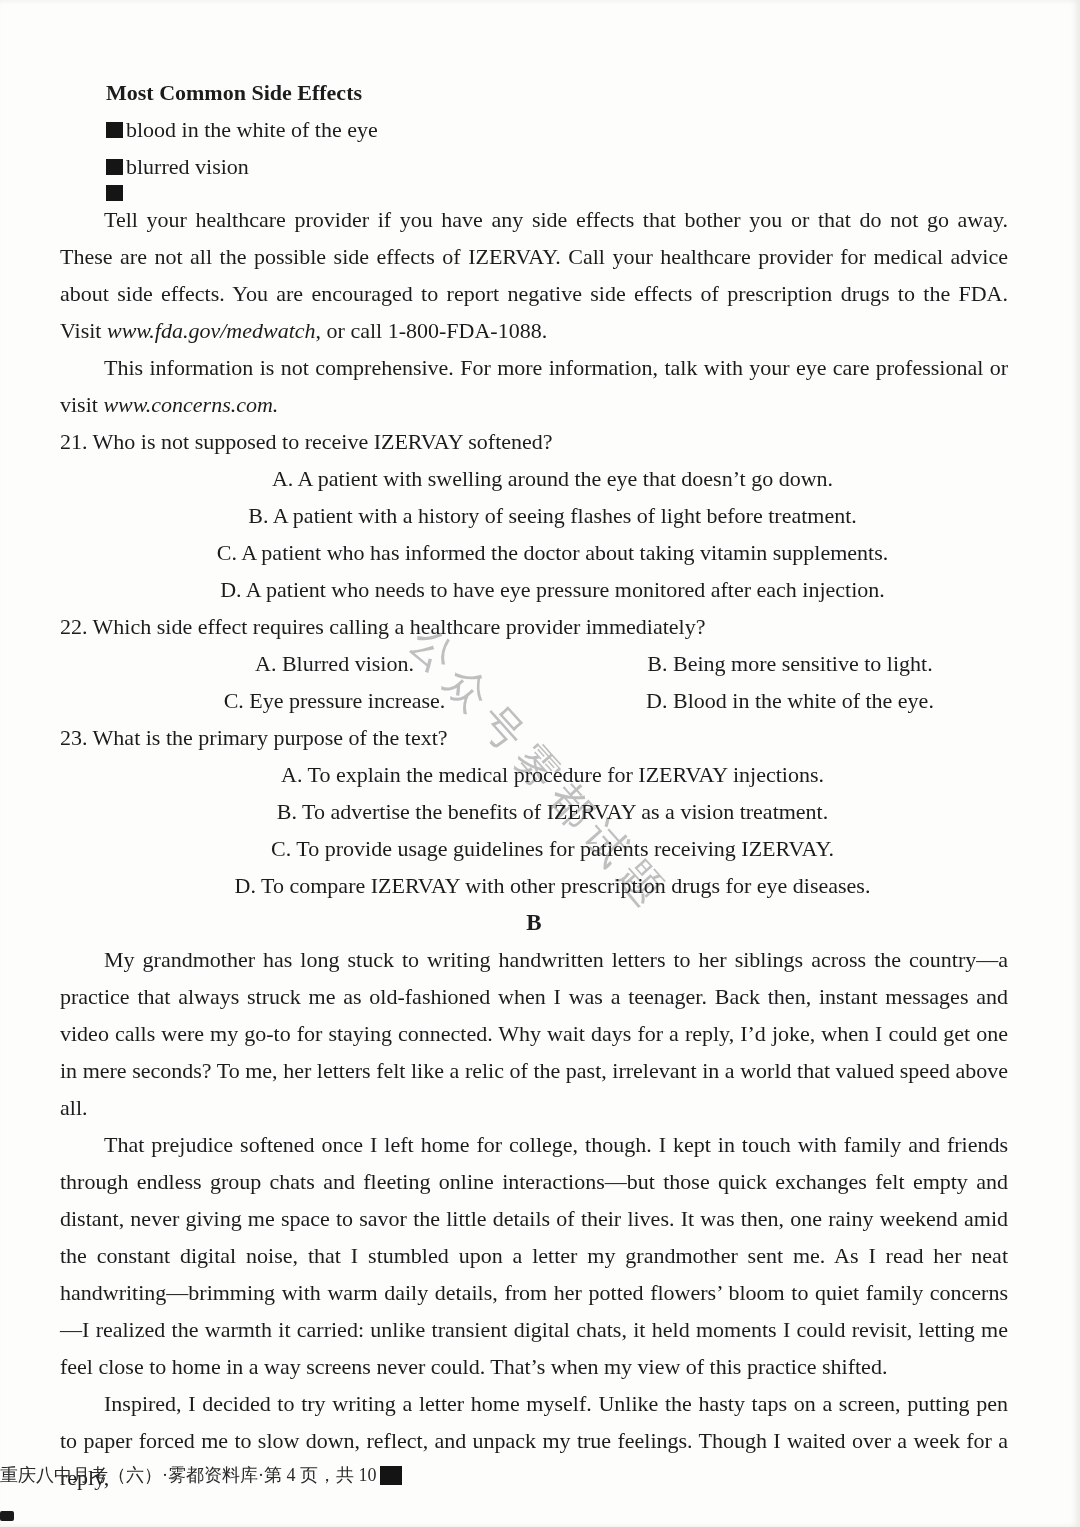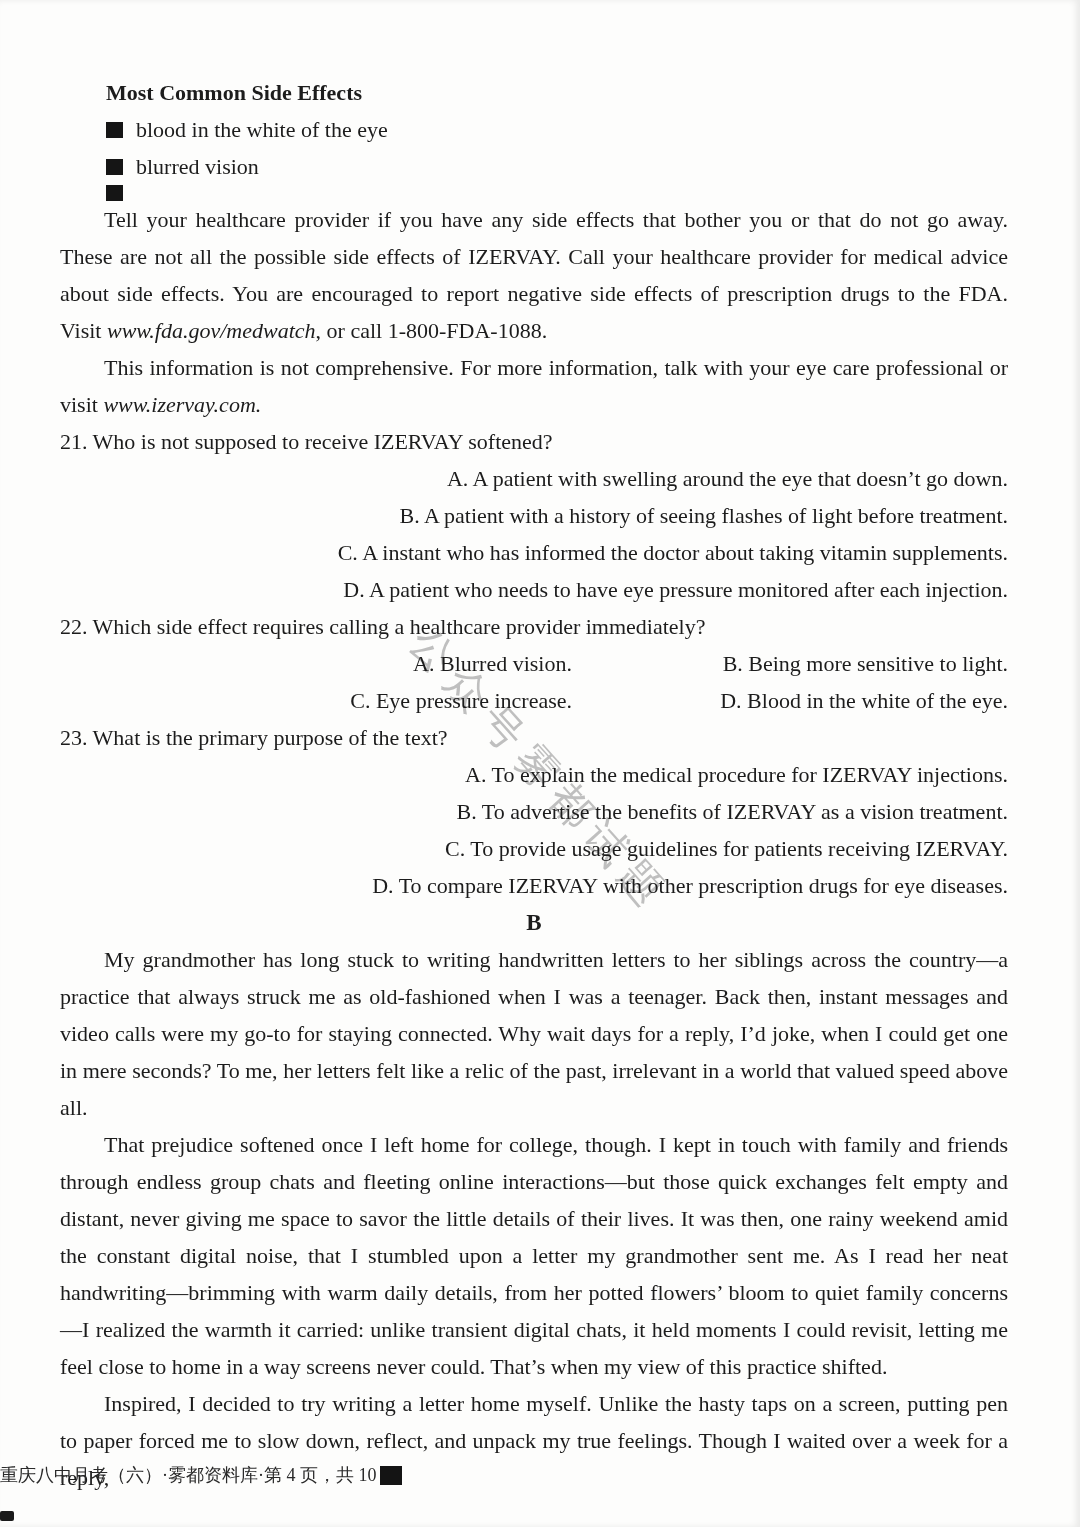--- a/index.html
+++ b/index.html
@@ -26,21 +26,21 @@
     font-weight: bold;
     line-height: 37px;
     margin-left: 46px;
   }
   .bullets { list-style: none; margin-left: 46px; }
   .bullet {
     font-size: 22px;
     line-height: 37px;
     display: flex;
     align-items: center;
-    gap: 13px;
+    gap: 3px;
   }
   .sq {
     width: 17px; height: 16px;
     background: #151515;
     display: inline-block;
     flex: 0 0 auto;
   }
   .para {
     font-size: 22px;
     line-height: 37px;
@@ -49,21 +49,21 @@
   }
   .qstem {
     font-size: 22px;
     line-height: 37px;
     text-align: justify;
   }
   .options { padding-left: 37px; }
   .opt {
     font-size: 22px;
     line-height: 37px;
-    text-align: right;
+    text-align: center;
   }
   .two-col {
     display: grid;
     grid-template-columns: 475px 1fr;
   }
   .section-heading {
     text-align: center;
     font-weight: bold;
     font-size: 23px;
     line-height: 37px;
@@ -130,28 +130,28 @@
         <span class="sq"></span>
         <span>blurred vision</span>
       </li>
       <li class="bullet">
         <span class="sq"></span>
       </li>
     </ul>
 
     <p class="para"><span>Tell your healthcare provider if you have any side effects that bother you or that do not go away. These are not all the possible side effects of IZERVAY. Call your healthcare provider for medical advice about side effects. You are encouraged to report negative side effects of prescription drugs to the FDA. Visit </span><span class="ital">www.fda.gov/medwatch</span><span>, or call 1-800-FDA-1088.</span></p>
 
-    <p class="para"><span>This information is not comprehensive. For more information, talk with your eye care professional or visit </span><span class="ital">www.izervay.com.</span></p>
+    <p class="para"><span>This information is not comprehensive. For more information, talk with your eye care professional or visit </span><span class="ital">www.concerns.com.</span></p>
 
     <div class="question">
       <div class="qstem"><span>21.</span> <span>Who is not supposed to receive IZERVAY softened?</span></div>
       <div class="options">
         <div class="opt">A. A patient with swelling around the eye that doesn’t go down.</div>
         <div class="opt">B. A patient with a history of seeing flashes of light before treatment.</div>
-        <div class="opt">C. A instant who has informed the doctor about taking vitamin supplements.</div>
+        <div class="opt">C. A patient who has informed the doctor about taking vitamin supplements.</div>
         <div class="opt">D. A patient who needs to have eye pressure monitored after each injection.</div>
       </div>
     </div>
 
     <div class="question">
       <div class="qstem"><span>22.</span> <span>Which side effect requires calling a healthcare provider immediately?</span></div>
       <div class="options two-col">
         <div class="opt">A. Blurred vision.</div>
         <div class="opt">B. Being more sensitive to light.</div>
         <div class="opt">C. Eye pressure increase.</div>

